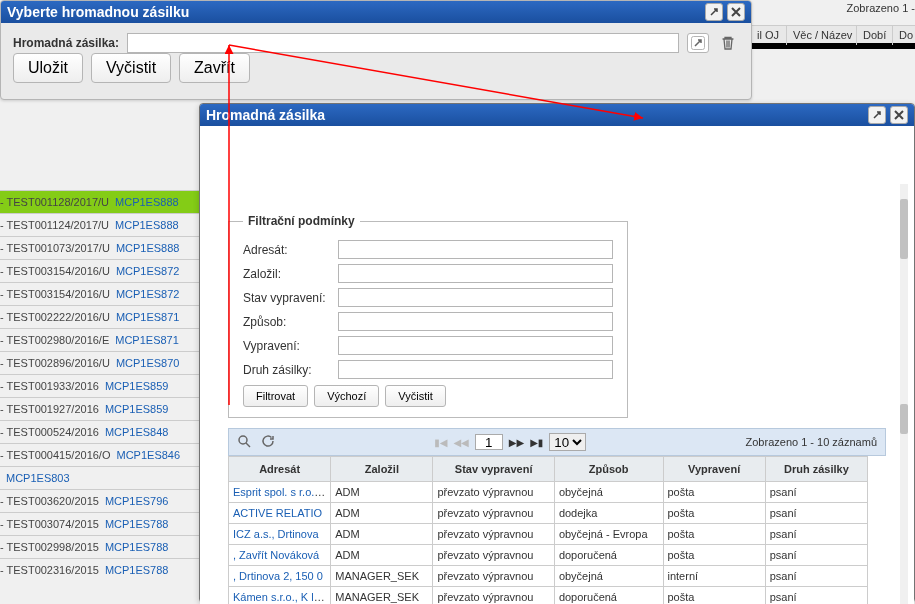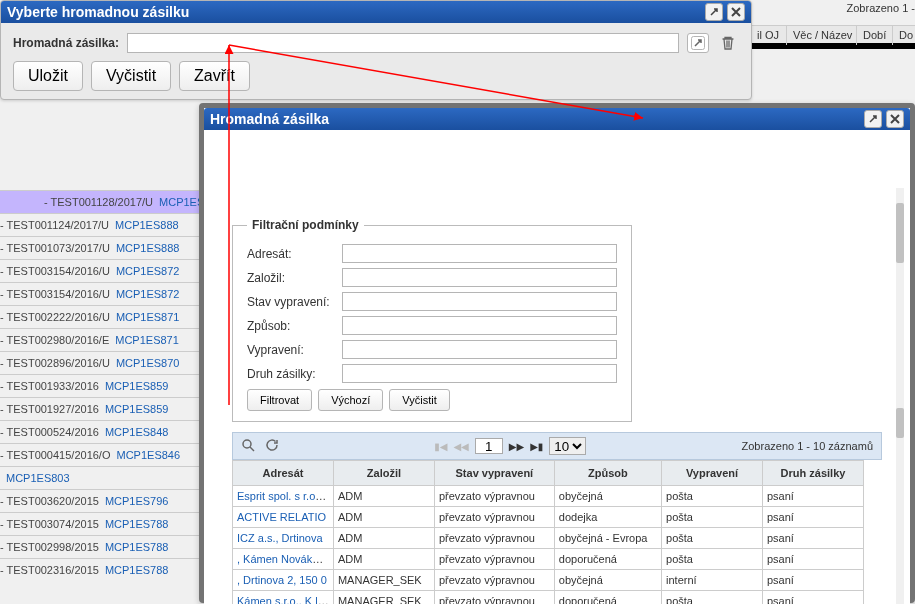--- a/index.html
+++ b/index.html
@@ -50,21 +50,21 @@
     width: 200px;
   }
   .bg-row {
     border-top: 1px solid #ccc;
     height: 23px;
     display: flex;
     align-items: center;
     white-space: nowrap;
     overflow: hidden;
   }
-  .bg-row.hl { background: #c4b5fd; padding-left: 44px; }
+  .bg-row.hl { background: #84cc16; }
   .bg-row span.code { color: #444; padding-right: 4px; }
   .bg-row a.link { color: #1a5fb4; text-decoration: none; padding-left: 2px; }
 
   
   .dialog1 {
     position: absolute;
     top: 0; left: 0;
     width: 752px;
     height: 100px;
     background: #eaeaea;
@@ -89,21 +89,21 @@
     width: 18px; height: 18px;
     background: #f2f2f2;
     border: 1px solid #aaa;
     border-radius: 3px;
     display: flex; align-items: center; justify-content: center;
     cursor: pointer;
     color: #444;
     font-size: 12px;
   }
   .dialog1-body { padding: 10px 12px; }
-  .form-row { display: flex; align-items: center; gap: 8px; margin-bottom: 8px; }
+  .form-row { display: flex; align-items: center; gap: 8px; margin-bottom: 0; }
   .form-label { font-weight: bold; font-size: 12px; }
   .long-input {
     border: 1px solid #b5b5b5;
     height: 20px;
     flex: 1;
     background: #fff;
     padding: 0 4px;
   }
   .mini-icon {
     width: 22px; height: 20px;
@@ -125,21 +125,21 @@
   .btn-row { display: flex; gap: 8px; }
 
   
   .dialog2 {
     position: absolute;
     top: 103px;
     left: 199px;
     width: 716px;
     height: 500px;
     background: #fff;
-    border: 5px solid #737373;
+    border: 1px solid #737373;
     border-radius: 4px;
     box-shadow: 0 2px 6px rgba(0,0,0,.2);
   }
   .dialog2-body {
     padding: 10px 10px 10px 10px;
     height: calc(100% - 22px);
     position: relative;
     background: #fff;
     margin-top: 48px;
   }
@@ -476,21 +476,21 @@
           </tr>
           <tr>
             <td><a href="#">ICZ a.s., Drtinova</a></td>
             <td>ADM</td>
             <td>převzato výpravnou</td>
             <td>obyčejná - Evropa</td>
             <td>pošta</td>
             <td>psaní</td>
           </tr>
           <tr>
-            <td><a href="#">, Kámen Nováková</a></td>
+            <td><a href="#">, Zavřít Nováková</a></td>
             <td>ADM</td>
             <td>převzato výpravnou</td>
             <td>doporučená</td>
             <td>pošta</td>
             <td>psaní</td>
           </tr>
           <tr>
             <td><a href="#">, Drtinova 2, 150 0</a></td>
             <td>MANAGER_SEK</td>
             <td>převzato výpravnou</td>

